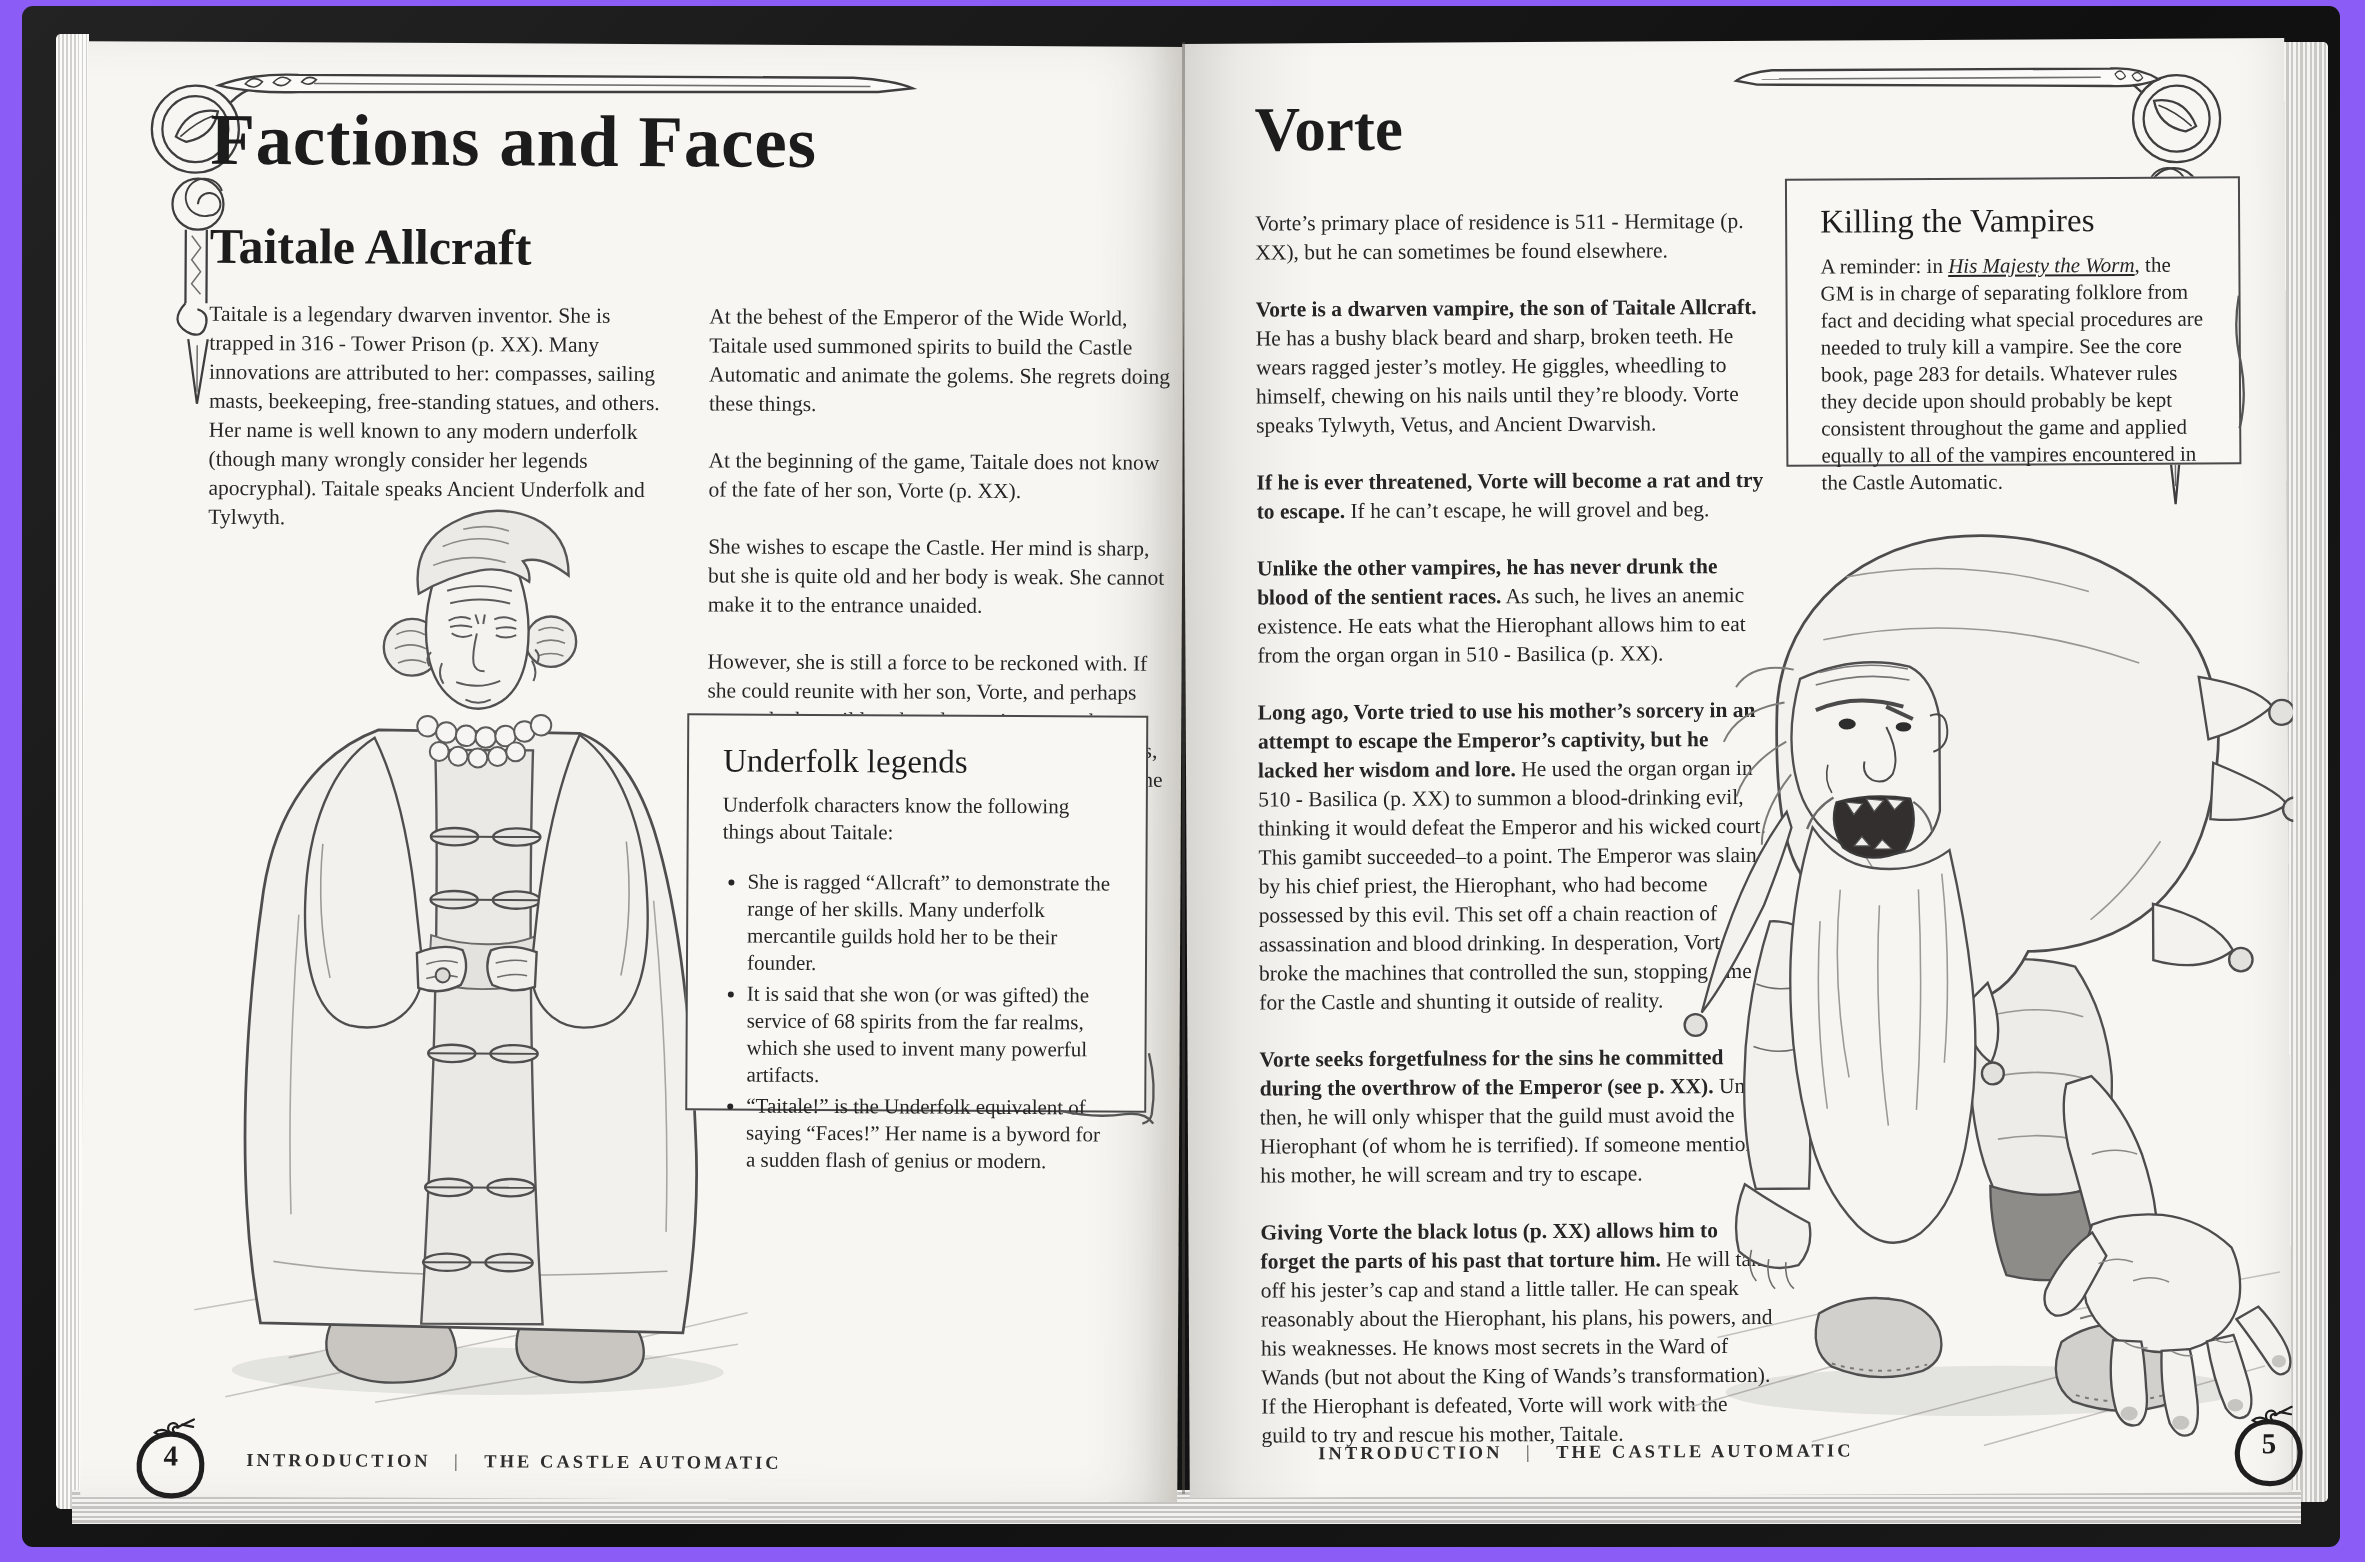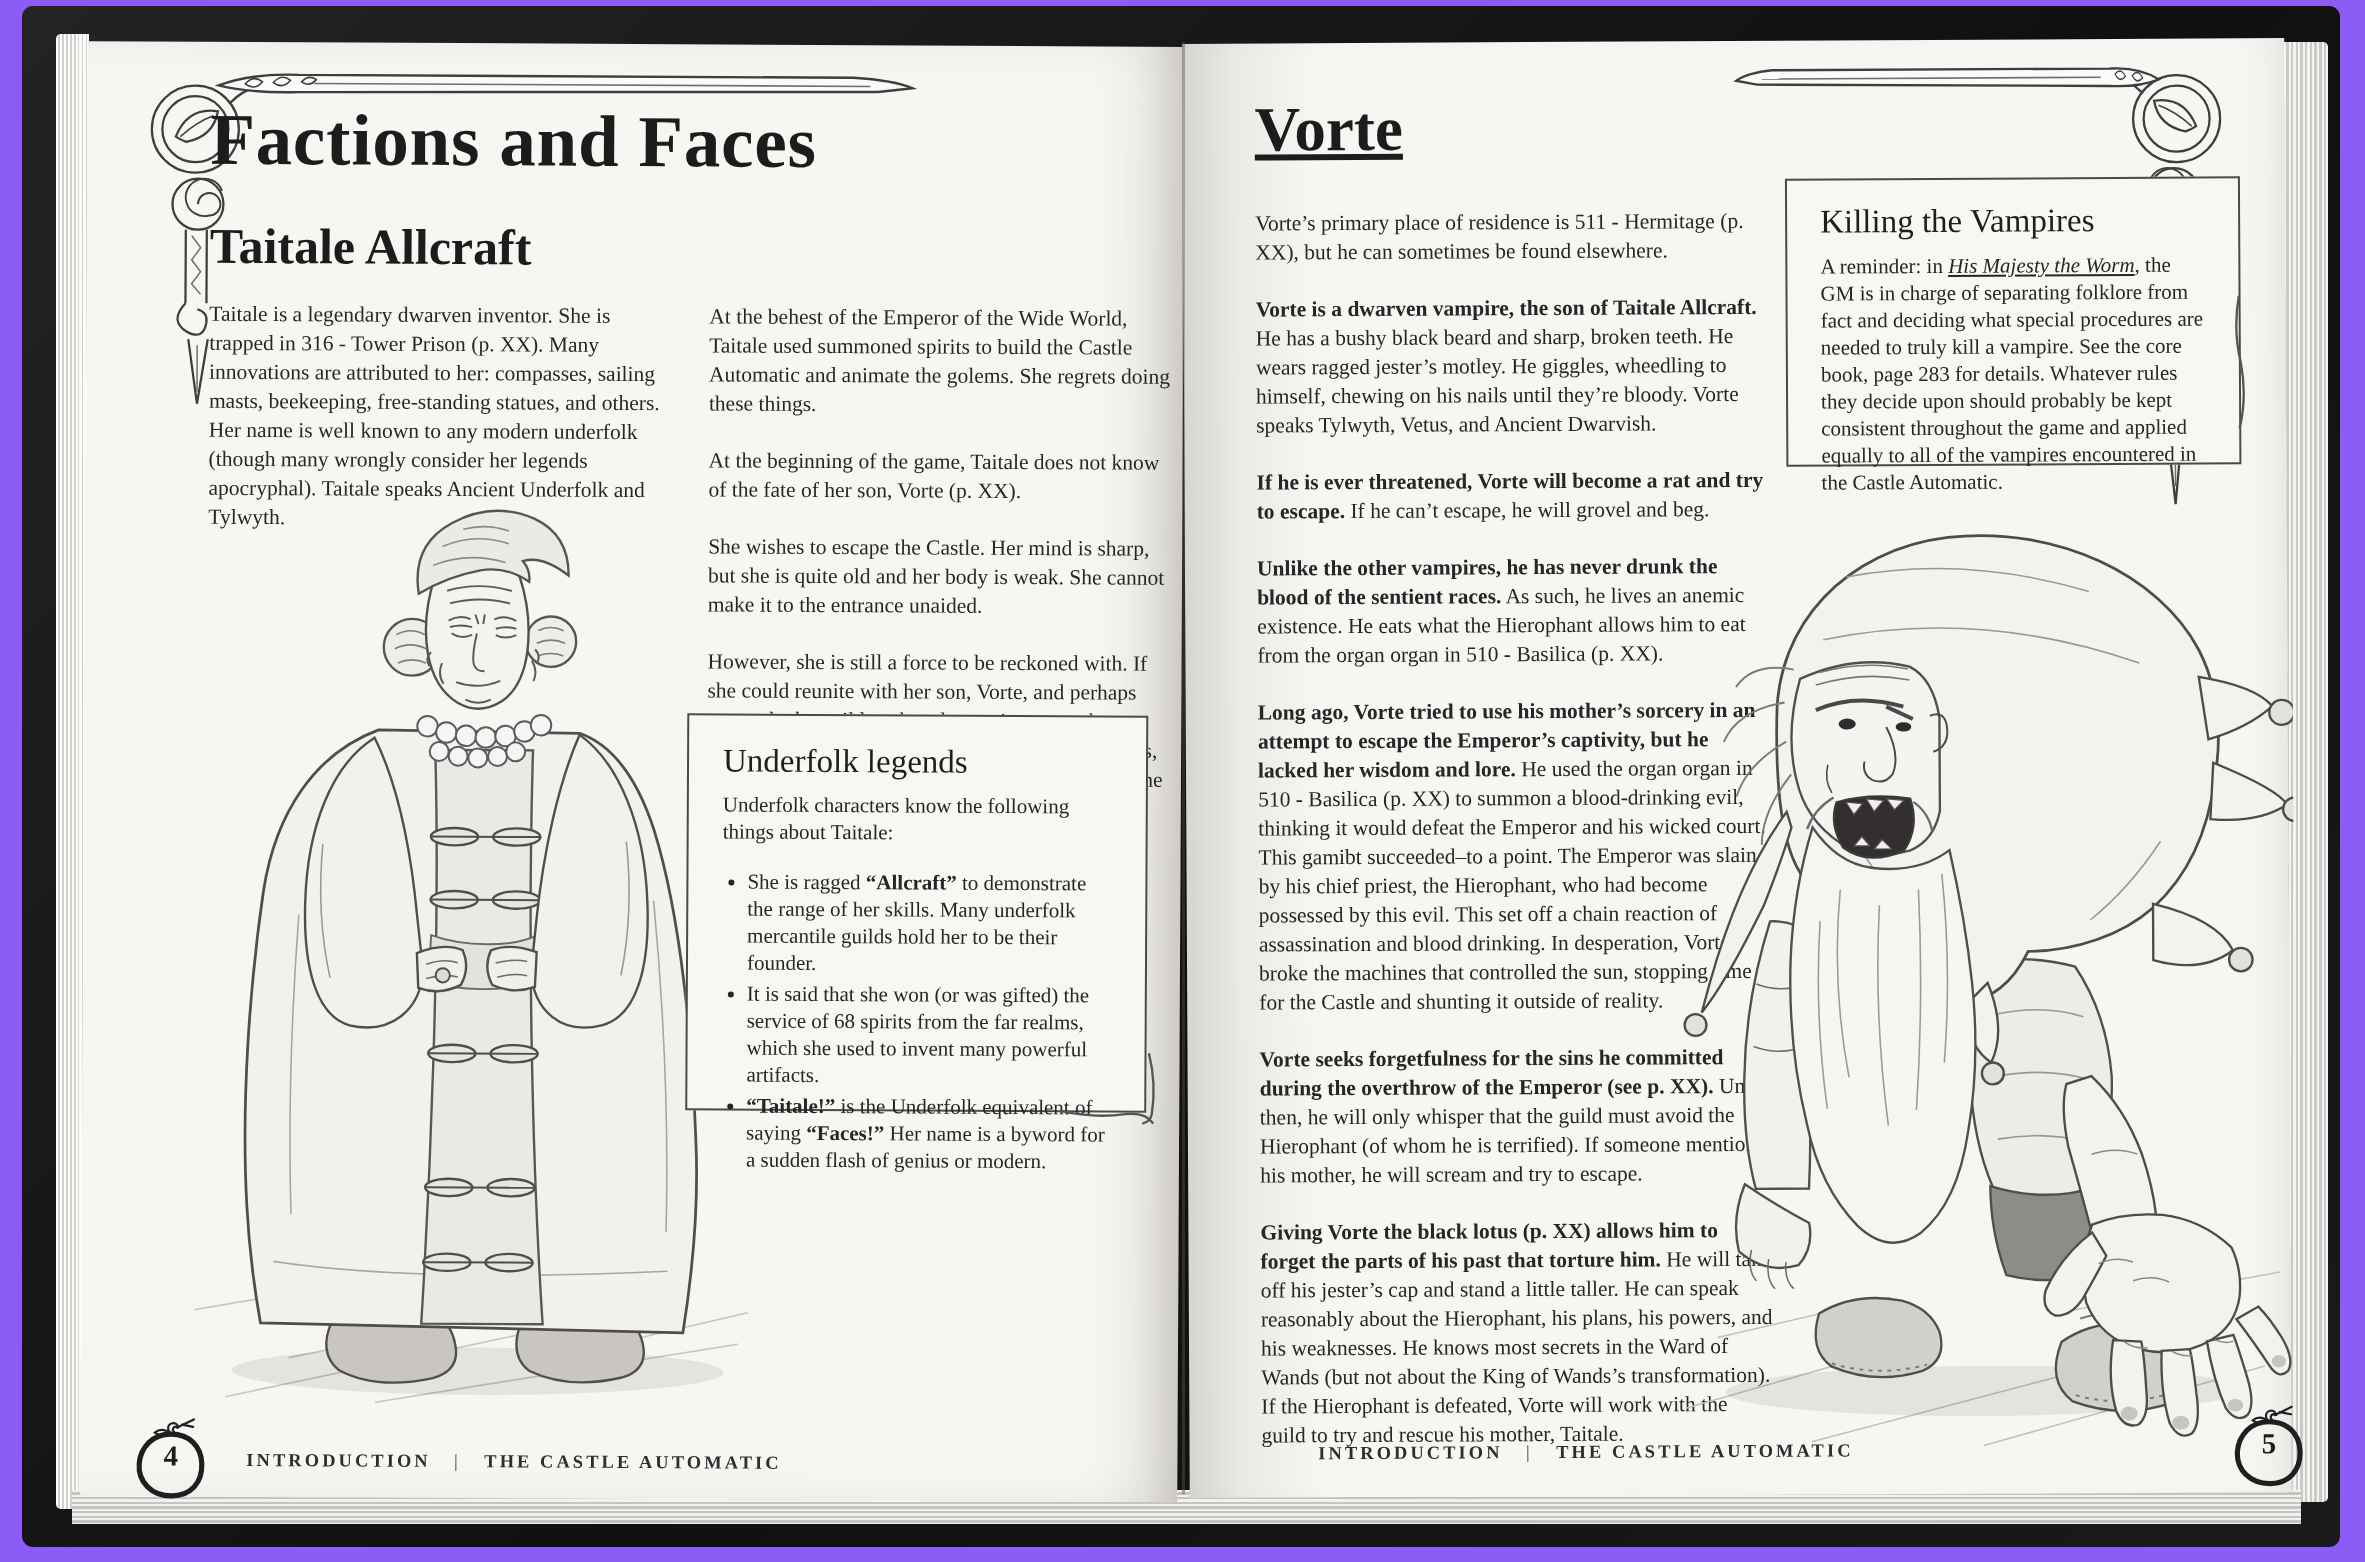--- a/index.html
+++ b/index.html
@@ -25,21 +25,21 @@
   .h2{font-weight:700;color:#1c1c1c;}
   .body-col{font-size:21.5px;line-height:29px;text-align:left;}
   .body-col p{margin:0 0 28px 0;}
   .lead{font-weight:700;}
   .sidebox{border:2px solid #4a4a4a;background:#f8f7f4;box-sizing:border-box;}
   .sidebox .box-title{font-size:33px;font-weight:400;color:#1e1e1e;margin:0 0 12.5px 0;}
   .box-text{font-size:21px;line-height:27px;}
   .box-text p{margin:0 0 23.4px 0;}
   .box-text ul{margin:0;padding-left:25px;}
   .box-text li{margin:0 0 3.9px 0;}
-  .box-text .b{font-weight:700;}
+  .box-text .b{font-weight:400;}
   .box-text .i{font-style:italic;text-decoration:underline;}
   .footer-text{font-size:18.4px;font-weight:700;letter-spacing:3.1px;color:#2e2e2e;white-space:nowrap;}
   .footer-text .divider{display:inline-block;margin:0 23.4px;font-weight:400;color:#444;}
   .pagenum-wrap{width:81px;height:88px;}
   .pagenum{position:absolute;left:0;top:23.4px;width:81px;text-align:center;
            font-size:29px;font-weight:700;color:#1d1d1d;}
   .mirror{transform:scaleX(-1);transform-origin:center;}
   svg{display:block;}
 </style>
 </head>
@@ -267,21 +267,21 @@
       <svg width="438" height="38" viewBox="0 0 920 48" preserveAspectRatio="none">
         <g stroke="#3e3e3e" fill="none" stroke-width="3">
           <path d="M18,26 Q60,10 120,12 L830,12 Q882,15 906,25 L862,30 L120,34 Q60,36 18,26 Z" fill="#fbfaf8"></path>
           <path d="M140,23 L852,23" stroke-width="2" stroke="#6f6f6f"></path>
           <path d="M52,24 q10,-12 22,-3 q-10,12 -22,3 Z" stroke-width="2"></path>
           <path d="M88,22 q10,-12 22,-3 q-10,12 -22,3 Z" stroke-width="2"></path>
         </g>
       </svg>
     </div>
 
-    <div class="abs h2" style="left:72px;top:50px;font-size:63px;text-decoration:underline;">Vorte</div>
+    <div class="abs h2" style="left:72px;top:50px;font-size:63px;">Vorte</div>
 
     <div class="abs body-col" style="left:72px;top:166px;width:512px;">
       <p>Vorte’s primary place of residence is 511 - Hermitage (p. XX), but he can sometimes be found elsewhere.</p>
       <p><span class="lead">Vorte is a dwarven vampire, the son of Taitale Allcraft.</span><span> He has a bushy black beard and sharp, broken teeth. He wears ragged jester’s motley. He giggles, wheedling to himself, chewing on his nails until they’re bloody. Vorte speaks Tylwyth, Vetus, and Ancient Dwarvish.</span></p>
       <p><span class="lead">If he is ever threatened, Vorte will become a rat and try to escape.</span><span> If he can’t escape, he will grovel and beg.</span></p>
       <p><span class="lead">Unlike the other vampires, he has never drunk the blood of the sentient races.</span><span> As such, he lives an anemic existence. He eats what the Hierophant allows him to eat from the organ organ in 510 - Basilica (p. XX).</span></p>
       <p><span class="lead">Long ago, Vorte tried to use his mother’s sorcery in an attempt to escape the Emperor’s captivity, but he lacked her wisdom and lore.</span><span> He used the organ organ in 510 - Basilica (p. XX) to summon a blood-drinking evil, thinking it would defeat the Emperor and his wicked court. This gamibt succeeded–to a point. The Emperor was slain by his chief priest, the Hierophant, who had become possessed by this evil. This set off a chain reaction of assassination and blood drinking. In desperation, Vorte broke the machines that controlled the sun, stopping time for the Castle and shunting it outside of reality.</span></p>
       <p><span class="lead">Vorte seeks forgetfulness for the sins he committed during the overthrow of the Emperor (see p. XX).</span><span> Until then, he will only whisper that the guild must avoid the Hierophant (of whom he is terrified). If someone mentions his mother, he will scream and try to escape.</span></p>
       <p><span class="lead">Giving Vorte the black lotus (p. XX) allows him to forget the parts of his past that torture him.</span><span> He will take off his jester’s cap and stand a little taller. He can speak reasonably about the Hierophant, his plans, his powers, and his weaknesses. He knows most secrets in the Ward of Wands (but not about the King of Wands’s transformation). If the Hierophant is defeated, Vorte will work with the guild to try and rescue his mother, Taitale.</span></p>
     </div>

